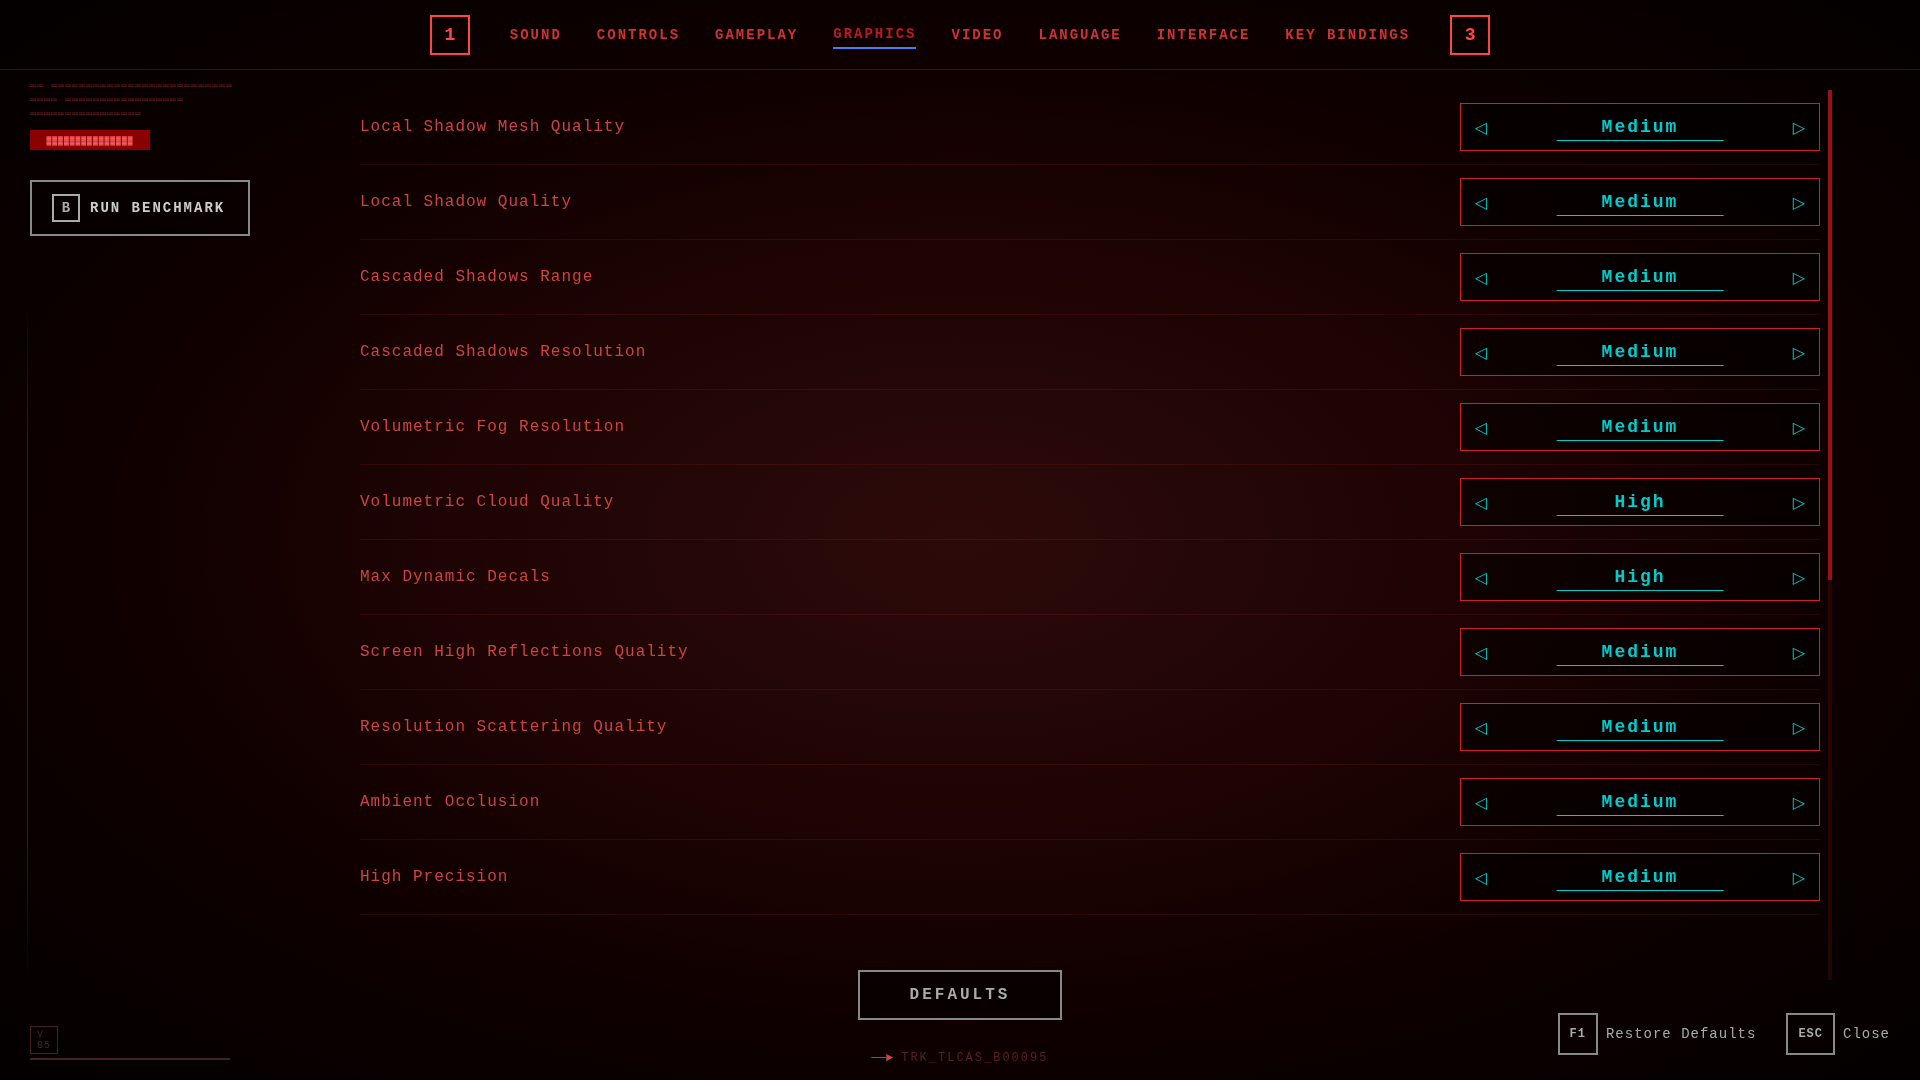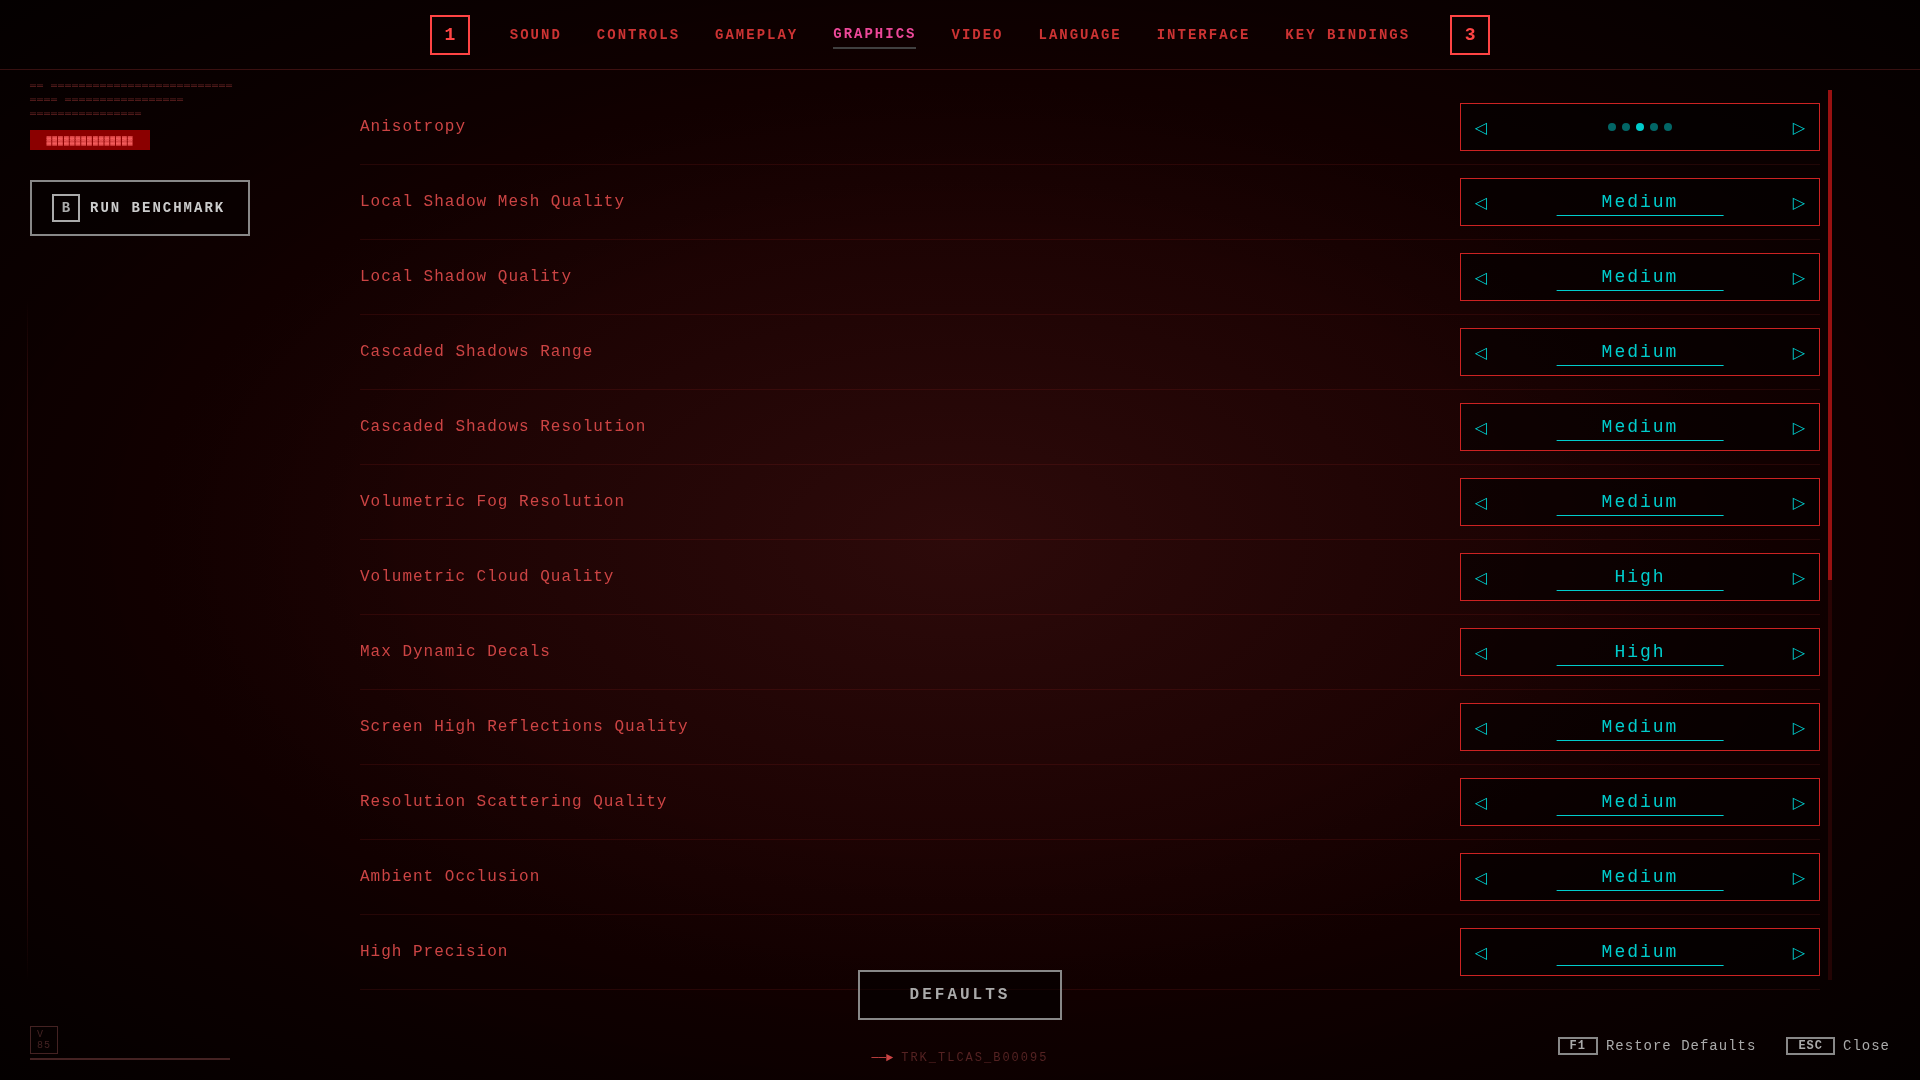--- a/index.html
+++ b/index.html
@@ -62,22 +62,22 @@
       font-size: 14px;
       font-weight: bold;
       letter-spacing: 2px;
       text-transform: uppercase;
       cursor: pointer;
       padding: 5px 0;
       font-family: 'Courier New', monospace;
     }
 
     .nav-tab.active {
-      color: #ec4899;
-      border-bottom: 2px solid #404040;
+      color: #b91c1c;
+      border-bottom: 2px solid #3b82f6;
     }
 
     
     .left-panel {
       position: absolute;
       left: 30px;
       top: 80px;
       width: 280px;
       z-index: 10;
     }
@@ -192,21 +192,21 @@
       background: transparent;
       border: none;
       flex-shrink: 0;
     }
 
     .setting-value {
       flex: 1;
       text-align: center;
       color: #00cccc;
       font-size: 18px;
-      font-weight: normal;
+      font-weight: bold;
       letter-spacing: 2px;
       font-family: 'Courier New', monospace;
       padding: 10px 5px;
       position: relative;
     }
 
     .setting-value::after {
       content: '';
       position: absolute;
       bottom: 6px;
@@ -274,21 +274,21 @@
     }
 
     .bottom-control {
       display: flex;
       align-items: center;
       gap: 8px;
     }
 
     .key-box {
       border: 2px solid #888;
-      padding: 0 10px;
+      padding: 12px 10px;
       color: #aaa;
       font-size: 12px;
       font-weight: bold;
       letter-spacing: 1px;
       font-family: 'Courier New', monospace;
     }
 
     .key-label {
       color: #aaaaaa;
       font-size: 14px;
@@ -436,34 +436,20 @@
   <div class="left-deco-line"></div>
 </div>
 
 <div class="right-scrollbar">
   <div class="right-scrollbar-thumb"></div>
 </div>
 
 <div class="settings-area">
   <div class="settings-list">
 
-    <div class="setting-row">
-      <span class="setting-name">Anisotropy</span>
-      <div class="setting-control">
-        <button class="arrow-btn tri-left"></button>
-        <div class="anisotropy-dots">
-          <div class="dot"></div>
-          <div class="dot"></div>
-          <div class="dot active"></div>
-          <div class="dot"></div>
-          <div class="dot"></div>
-        </div>
-        <button class="arrow-btn tri-right"></button>
-      </div>
-    </div>
 
     <div class="setting-row">
       <span class="setting-name">Local Shadow Mesh Quality</span>
       <div class="setting-control">
         <button class="arrow-btn tri-left"></button>
         <div class="setting-value">Medium</div>
         <button class="arrow-btn tri-right"></button>
       </div>
     </div>
 

